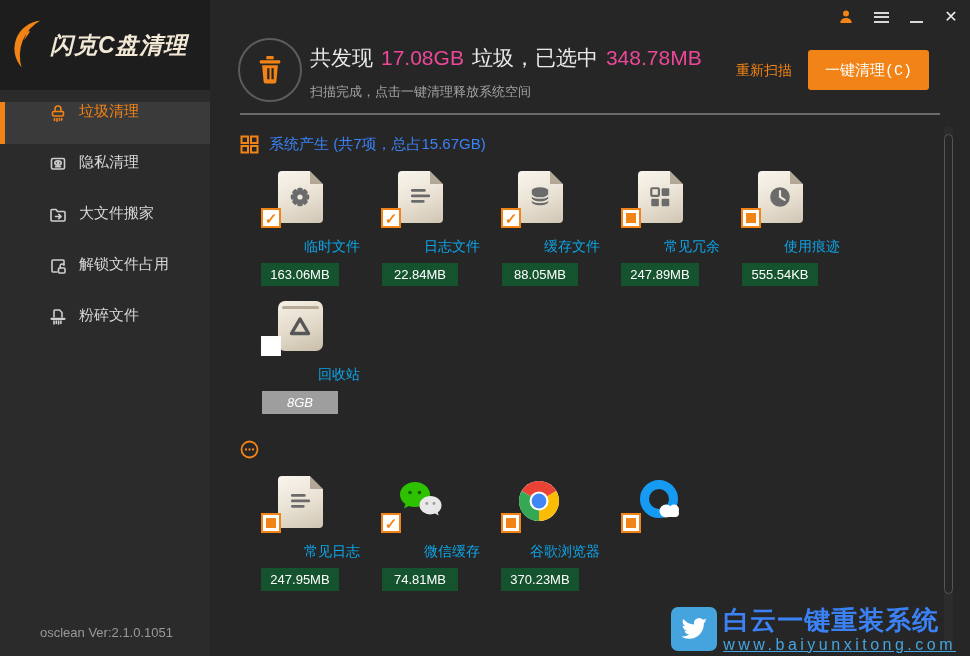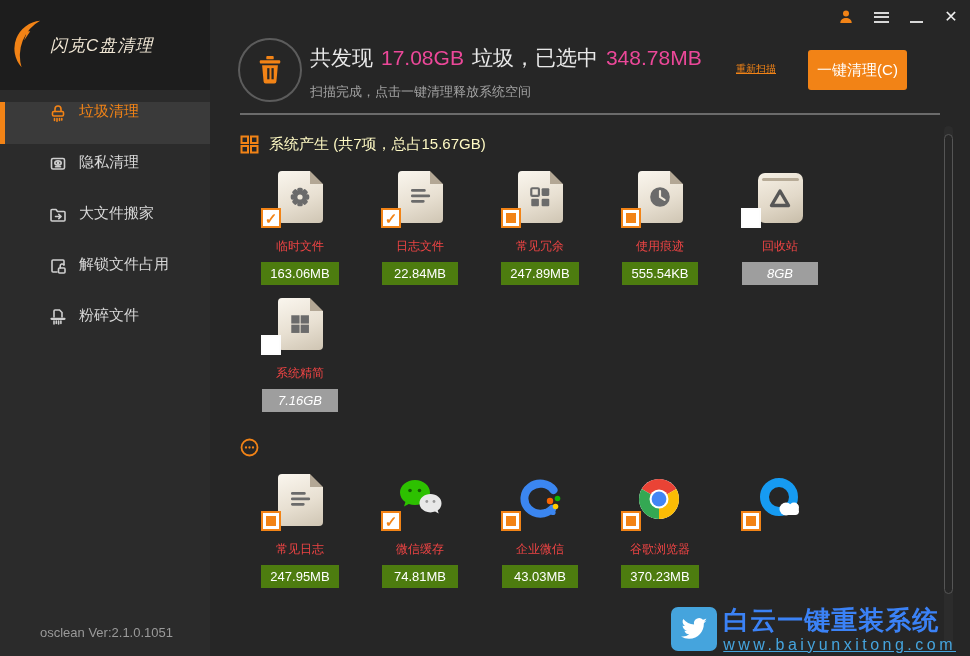--- a/index.html
+++ b/index.html
@@ -3,21 +3,21 @@
 <meta charset="utf-8">
 <style>
   html,body{margin:0;padding:0;background:#111;}
   .app{position:relative;width:970px;height:656px;background:#262626;overflow:hidden;
        font-family:"Liberation Sans",sans-serif;color:#ddd;-webkit-font-smoothing:antialiased;}
 
   
   .sidebar{position:absolute;left:0;top:0;width:210px;height:656px;background:#2b2b2b;}
   .logo-area{height:90px;background:#1d1d1d;display:flex;align-items:center;padding-left:12px;box-sizing:border-box;}
   .logo-mark{width:34px;height:52px;margin-right:4px;flex:none;}
-  .logo-text{font-size:17px;font-weight:normal;font-style:italic;color:#f2e8d6;letter-spacing:1px;white-space:nowrap;}
+  .logo-text{font-size:23px;font-weight:bold;font-style:italic;color:#f2e8d6;letter-spacing:1px;white-space:nowrap;}
   .nav{padding-top:12px;}
   .nav-item{height:42px;margin-bottom:9px;display:flex;align-items:flex-start;padding-left:42px;cursor:pointer;
             color:#d9d9d9;border-left:5px solid transparent;box-sizing:border-box;}
   .nav-item .nav-icon{width:22px;height:22px;margin-right:10px;display:inline-flex;align-items:center;justify-content:center;color:#cfcfcf;}
   .nav-item .nav-label{font-size:15px;}
   .nav-item.active{background:#3a3a3a;border-left:5px solid #f28316;color:#f28316;}
   .nav-item.active .nav-icon{color:#f28316;}
   .version{position:absolute;left:40px;bottom:16px;font-size:13px;color:#9a9a9a;}
 
   
@@ -30,29 +30,29 @@
   .menu-glyph i{display:block;height:2px;background:#d8d8d8;margin:2.5px 0;}
   .min-glyph{display:inline-block;width:13px;height:2px;background:#d8d8d8;margin-top:9px;}
   .close-glyph{font-size:16px;line-height:1;color:#eee;}
 
   .scan-circle{position:absolute;left:28px;top:38px;width:60px;height:60px;border:2px solid #5c5c5c;border-radius:50%;
                display:flex;align-items:center;justify-content:center;}
   .header-text{position:absolute;left:100px;top:44px;}
   .header-line1{font-size:21px;color:#e9e9e9;white-space:nowrap;}
   .header-line1 .num{color:#ec4899;margin:0 8px;}
   .header-line2{margin-top:11px;font-size:13px;color:#a3a3a3;}
-  .rescan{position:absolute;left:526px;top:62px;font-size:10px;color:#f28316;cursor:pointer;text-decoration:underline;}
-  .clean-btn{position:absolute;left:598px;top:50px;width:99px;height:40px;background:#f28316;border:none;border-radius:3px;
-             color:#fff;font-size:15px;font-family:Liberation Sans, sans-serif;cursor:pointer;}
+  .rescan{position:absolute;left:526px;top:62px;font-size:14px;color:#f28316;cursor:pointer;}
+  .clean-btn{position:absolute;left:598px;top:50px;width:121px;height:40px;background:#f28316;border:none;border-radius:3px;
+             color:#fff;font-size:15px;font-family:Liberation Mono, monospace;cursor:pointer;}
   .divider{position:absolute;left:30px;top:113px;width:700px;height:2px;background:#6b6b6b;}
 
   .content{position:absolute;left:30px;top:122px;width:716px;}
   .section-header{display:flex;align-items:center;gap:10px;margin:13px 0 17px 0;}
   .section-icon{width:19px;height:19px;display:inline-flex;}
-  .section-title{font-size:15px;color:#fef9c3;}
+  .section-title{font-size:15px;color:#3b82f6;}
   .items-row{display:flex;flex-wrap:wrap;margin-bottom:7px;}
   .item{width:120px;margin-bottom:13px;}
   .icon-wrap{position:relative;height:60px;display:flex;justify-content:center;}
   .item-icon{display:inline-flex;}
 
   .doc{width:45px;height:52px;background:linear-gradient(160deg,#faf6ee 0%,#e8e0d2 55%,#cfc5b3 100%);
        border-radius:4px;position:relative;display:flex;align-items:center;justify-content:center;}
   .doc::before{content:"";position:absolute;top:0;right:0;width:0;height:0;
        border-top:13px solid #262626;border-left:13px solid #b3a795;}
   .bin{width:45px;height:50px;background:linear-gradient(160deg,#f6f0e5 0%,#e2d9c9 55%,#c8bda9 100%);
@@ -61,24 +61,24 @@
   .brand{width:46px;height:46px;display:inline-flex;margin-top:3px;}
 
   .checkbox{position:absolute;left:21px;top:37px;width:20px;height:20px;background:#fff;box-sizing:border-box;
             display:flex;align-items:center;justify-content:center;cursor:pointer;}
   .cb-checked{border:2px solid #f28316;}
   .cb-checked::after{content:"\2713";color:#f28316;font-weight:bold;font-size:15px;line-height:1;}
   .cb-partial{border:2px solid #f28316;}
   .cb-partial::after{content:"";width:10px;height:10px;background:#f28316;}
   .cb-none{border:2px solid #fdfdfd;}
 
-  .item-label{text-align:center;font-size:12px;color:#ef4444;margin-top:7px;white-space:nowrap;}
+  .item-label{text-align:right;font-size:14px;color:#0ea5e9;margin-top:7px;white-space:nowrap;}
   .item-badge{margin:7px auto 0 auto;width:fit-content;min-width:58px;text-align:center;
               padding:4px 9px;font-size:13px;color:#fff;}
-  .badge-orange{background:#4d7c0f;}
+  .badge-orange{background:#14532d;}
   .badge-gray{background:#9e9e9e;font-style:italic;}
 
   
   .scrollbar-track{position:absolute;right:17px;top:126px;width:9px;height:522px;background:#2c2c2c;border-radius:5px;}
   .scrollbar-thumb{position:absolute;left:0;top:8px;width:9px;height:460px;background:#272727;
                    border:1px solid #555;border-radius:5px;box-sizing:border-box;cursor:grab;}
 
   
   .watermark{position:absolute;right:14px;bottom:2px;display:flex;align-items:flex-start;gap:6px;}
   .wm-logo{width:46px;height:44px;background:#45a4dd;border-radius:7px;display:flex;align-items:center;justify-content:center;flex:none;}
@@ -248,20 +248,38 @@
       <span class="checkbox cb-checked"></span>
     </div>
     <div class="item-label">日志文件</div>
     <div class="item-badge badge-orange">22.84MB</div>
   </div>
             <div class="item">
     <div class="icon-wrap">
       <span class="item-icon">
                   <span class="doc">
                     <svg viewBox="0 0 22 22" width="24" height="24">
+                      <g fill="#6b6b6b">
+                        <ellipse cx="11" cy="5" rx="7.5" ry="3"></ellipse>
+                        <path d="M3.5 5v10.5c0 1.7 3.3 3 7.5 3s7.5-1.3 7.5-3V5z"></path>
+                      </g>
+                      <path d="M3.5 9c0 1.7 3.3 3 7.5 3s7.5-1.3 7.5-3M3.5 12.8c0 1.7 3.3 3 7.5 3s7.5-1.3 7.5-3" stroke="#efe8da" stroke-width="1.4" fill="none"></path>
+                    </svg>
+                  </span>
+                </span>
+      <span class="checkbox cb-checked"></span>
+    </div>
+    <div class="item-label">缓存文件</div>
+    <div class="item-badge badge-orange">88.05MB</div>
+  </div>
+            <div class="item">
+    <div class="icon-wrap">
+      <span class="item-icon">
+                  <span class="doc">
+                    <svg viewBox="0 0 22 22" width="24" height="24">
                       <rect x="3" y="3" width="7" height="7" rx="1" fill="none" stroke="#6b6b6b" stroke-width="2"></rect>
                       <g fill="#6b6b6b">
                         <rect x="12.5" y="3" width="7" height="7" rx="1"></rect>
                         <rect x="3" y="12.5" width="7" height="7" rx="1"></rect>
                         <rect x="12.5" y="12.5" width="7" height="7" rx="1"></rect>
                       </g>
                     </svg>
                   </span>
                 </span>
       <span class="checkbox cb-partial"></span>
@@ -290,39 +308,20 @@
                   <span class="bin">
                     <svg viewBox="0 0 22 22" width="22" height="22">
                       <polygon points="11,4 19.5,18.5 2.5,18.5" fill="none" stroke="#565656" stroke-width="3.4" stroke-linejoin="round"></polygon>
                     </svg>
                   </span>
                 </span>
       <span class="checkbox cb-none"></span>
     </div>
     <div class="item-label">回收站</div>
     <div class="item-badge badge-gray">8GB</div>
-  </div>
-            <div class="item">
-    <div class="icon-wrap">
-      <span class="item-icon">
-                  <span class="doc">
-                    <svg viewBox="0 0 22 22" width="24" height="24">
-                      <g fill="#6b6b6b">
-                        <rect x="3" y="3" width="7.6" height="7.6"></rect>
-                        <rect x="11.6" y="3" width="7.6" height="7.6"></rect>
-                        <rect x="3" y="11.6" width="7.6" height="7.6"></rect>
-                        <rect x="11.6" y="11.6" width="7.6" height="7.6"></rect>
-                      </g>
-                    </svg>
-                  </span>
-                </span>
-      <span class="checkbox cb-none"></span>
-    </div>
-    <div class="item-label">系统精简</div>
-    <div class="item-badge badge-gray">7.16GB</div>
   </div>
           </div>
   </section>
         <section class="section">
     <div class="section-header">
       <span class="section-icon">
               <svg viewBox="0 0 19 19" width="19" height="19">
                 <circle cx="9.5" cy="9.5" r="8" fill="none" stroke="#f28316" stroke-width="1.8"></circle>
                 <circle cx="6" cy="9.5" r="1.15" fill="#f28316"></circle>
                 <circle cx="9.5" cy="9.5" r="1.15" fill="#f28316"></circle>
@@ -363,38 +362,20 @@
                 </span>
       <span class="checkbox cb-checked"></span>
     </div>
     <div class="item-label">微信缓存</div>
     <div class="item-badge badge-orange">74.81MB</div>
   </div>
             <div class="item">
     <div class="icon-wrap">
       <span class="item-icon">
                   <span class="brand">
-                    <svg viewBox="0 0 46 46" width="46" height="46">
-                      <path d="M35 32 A16 15 0 1 1 36.5 13" fill="none" stroke="#3b86f0" stroke-width="8" stroke-linecap="round"></path>
-                      <circle cx="33" cy="24" r="3.2" fill="#fb6500"></circle>
-                      <circle cx="38.5" cy="29.5" r="2.8" fill="#ffcc00"></circle>
-                      <circle cx="40.5" cy="21.5" r="2.8" fill="#12b700"></circle>
-                      <circle cx="36" cy="35.5" r="2.6" fill="#3b86f0"></circle>
-                    </svg>
-                  </span>
-                </span>
-      <span class="checkbox cb-partial"></span>
-    </div>
-    <div class="item-label">企业微信</div>
-    <div class="item-badge badge-orange">43.03MB</div>
-  </div>
-            <div class="item">
-    <div class="icon-wrap">
-      <span class="item-icon">
-                  <span class="brand">
                     <svg viewBox="0 0 44 44" width="44" height="44">
                       <circle cx="22" cy="22" r="20" fill="#fff"></circle>
                       <path d="M22 22 L4.7 12 A20 20 0 0 1 39.3 12 Z" fill="#ea4335"></path>
                       <path d="M22 22 L4.7 12 A20 20 0 0 0 22 42 Z" fill="#34a853"></path>
                       <path d="M22 22 L22 42 A20 20 0 0 0 39.3 12 Z" fill="#fbbc05"></path>
                       <circle cx="22" cy="22" r="9.5" fill="#fff"></circle>
                       <circle cx="22" cy="22" r="7.4" fill="#4285f4"></circle>
                     </svg>
                   </span>
                 </span>

